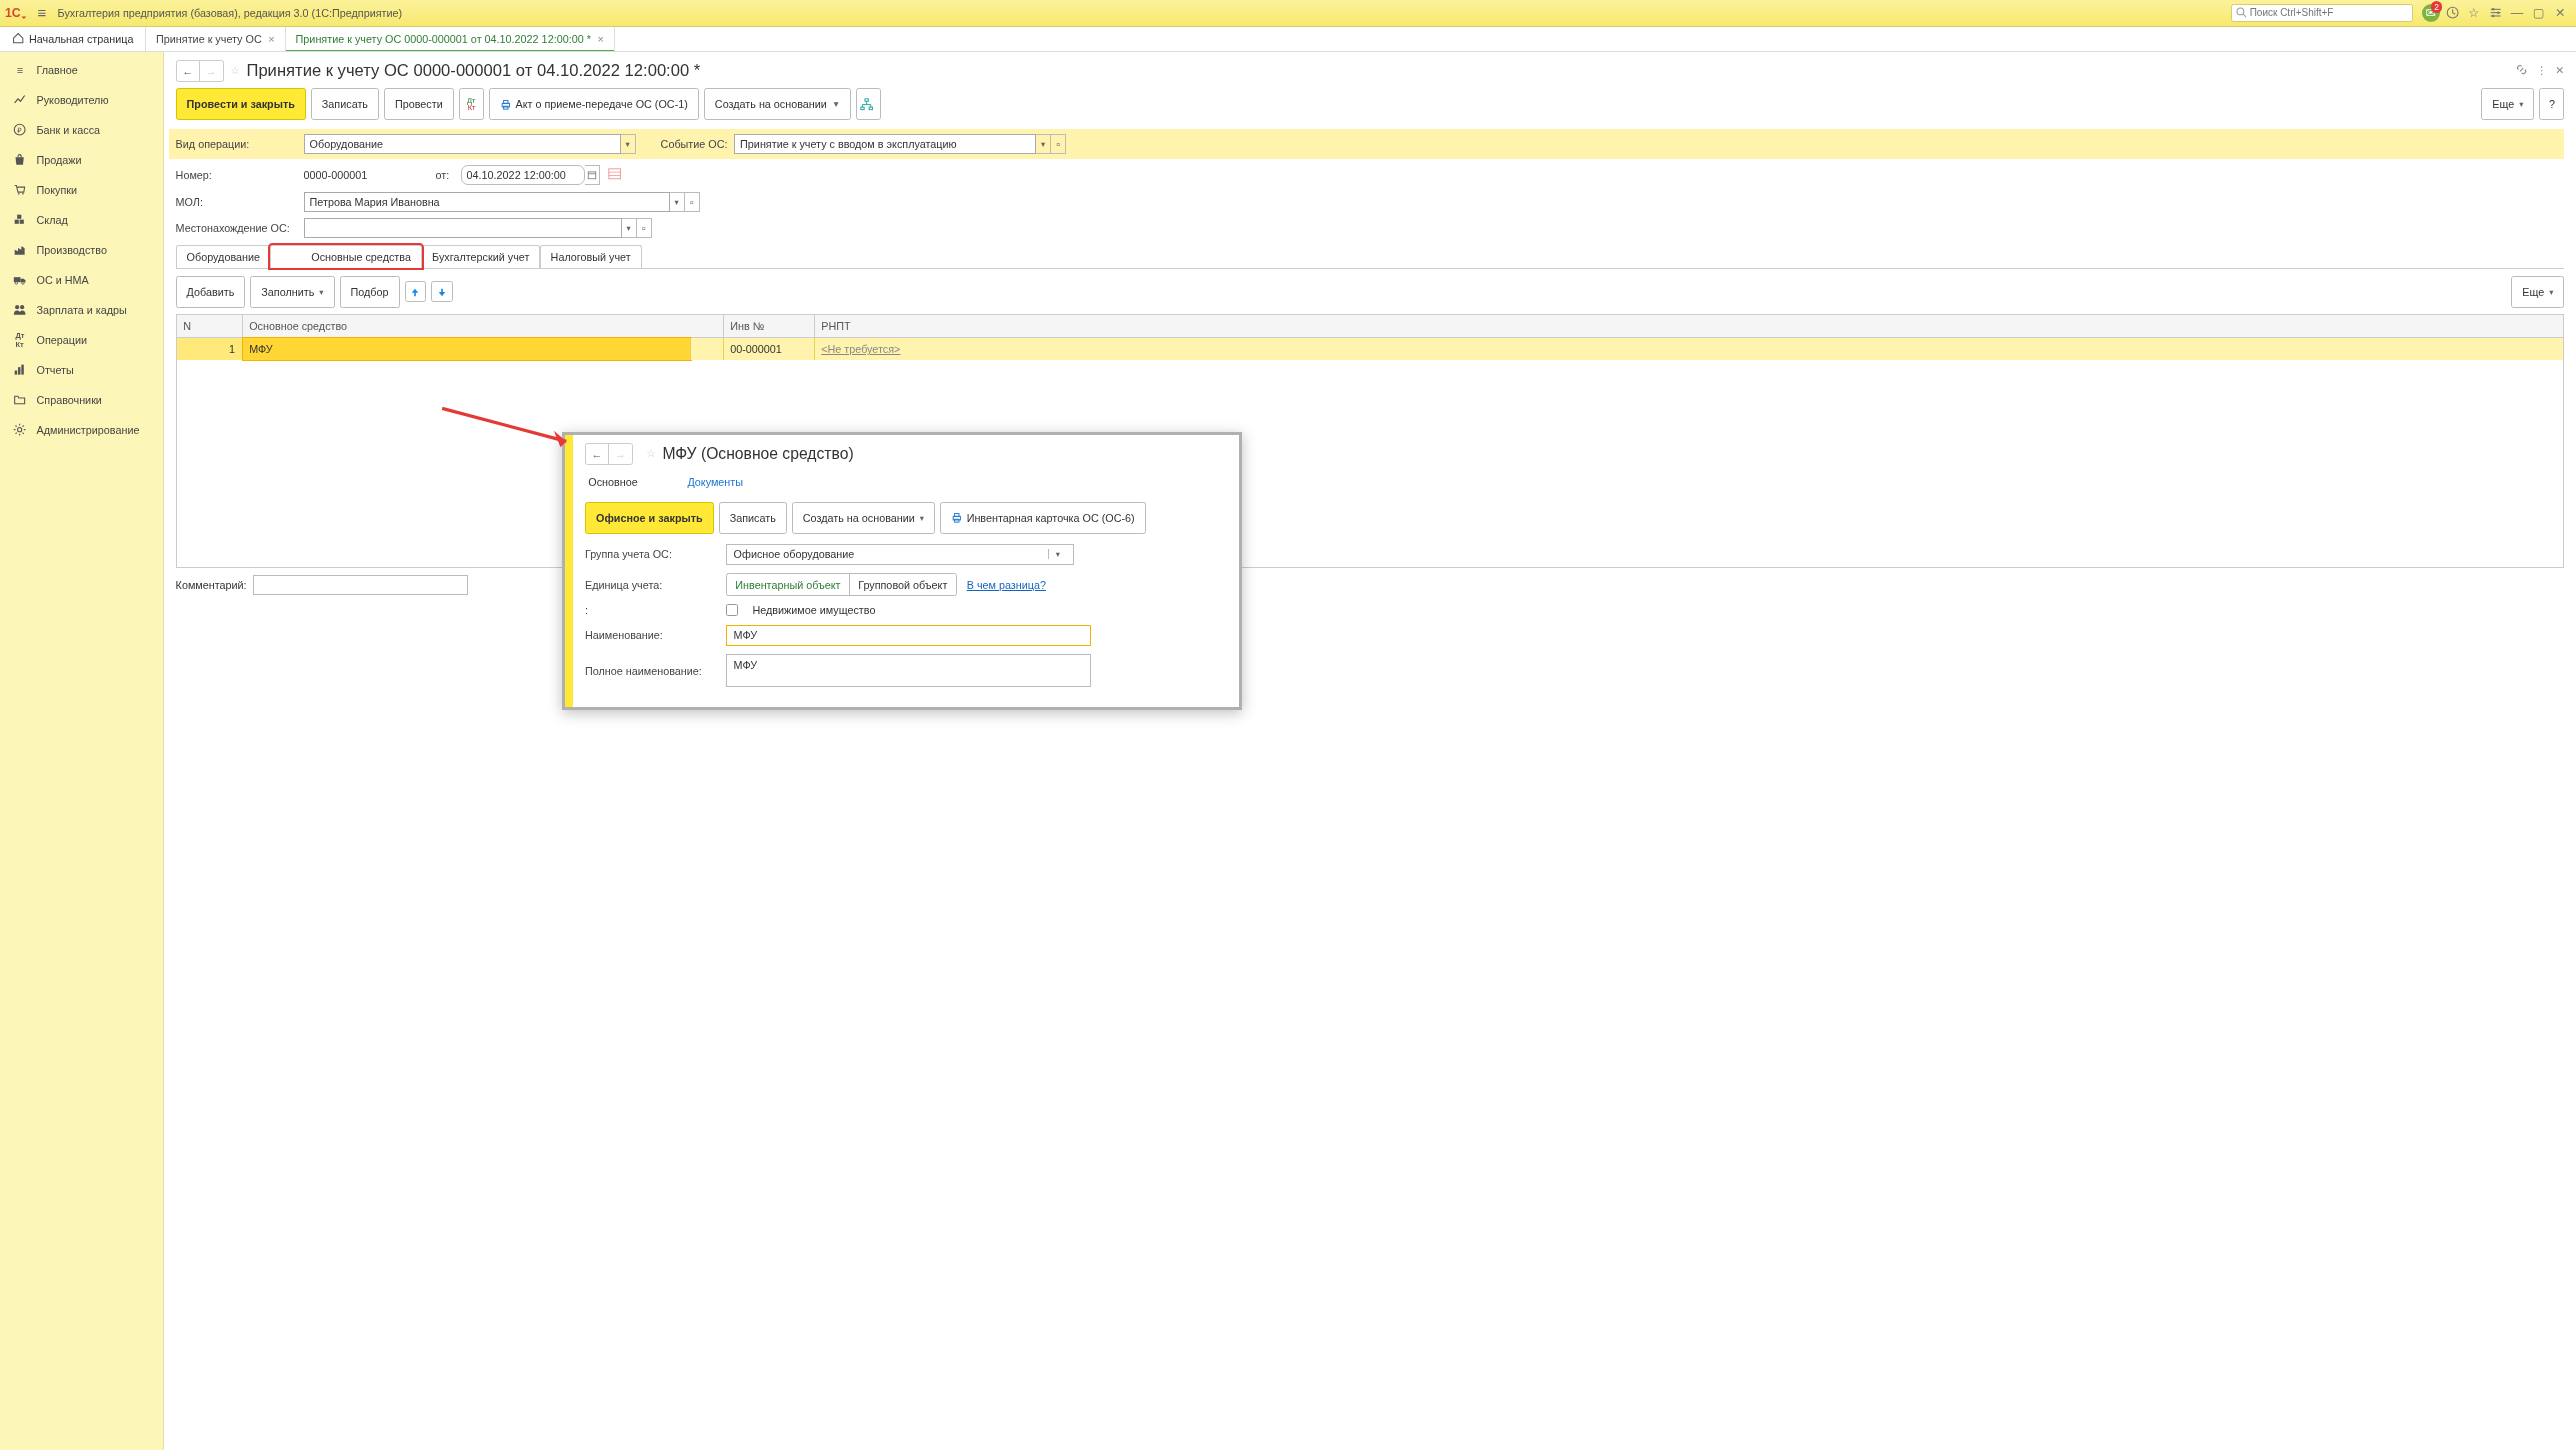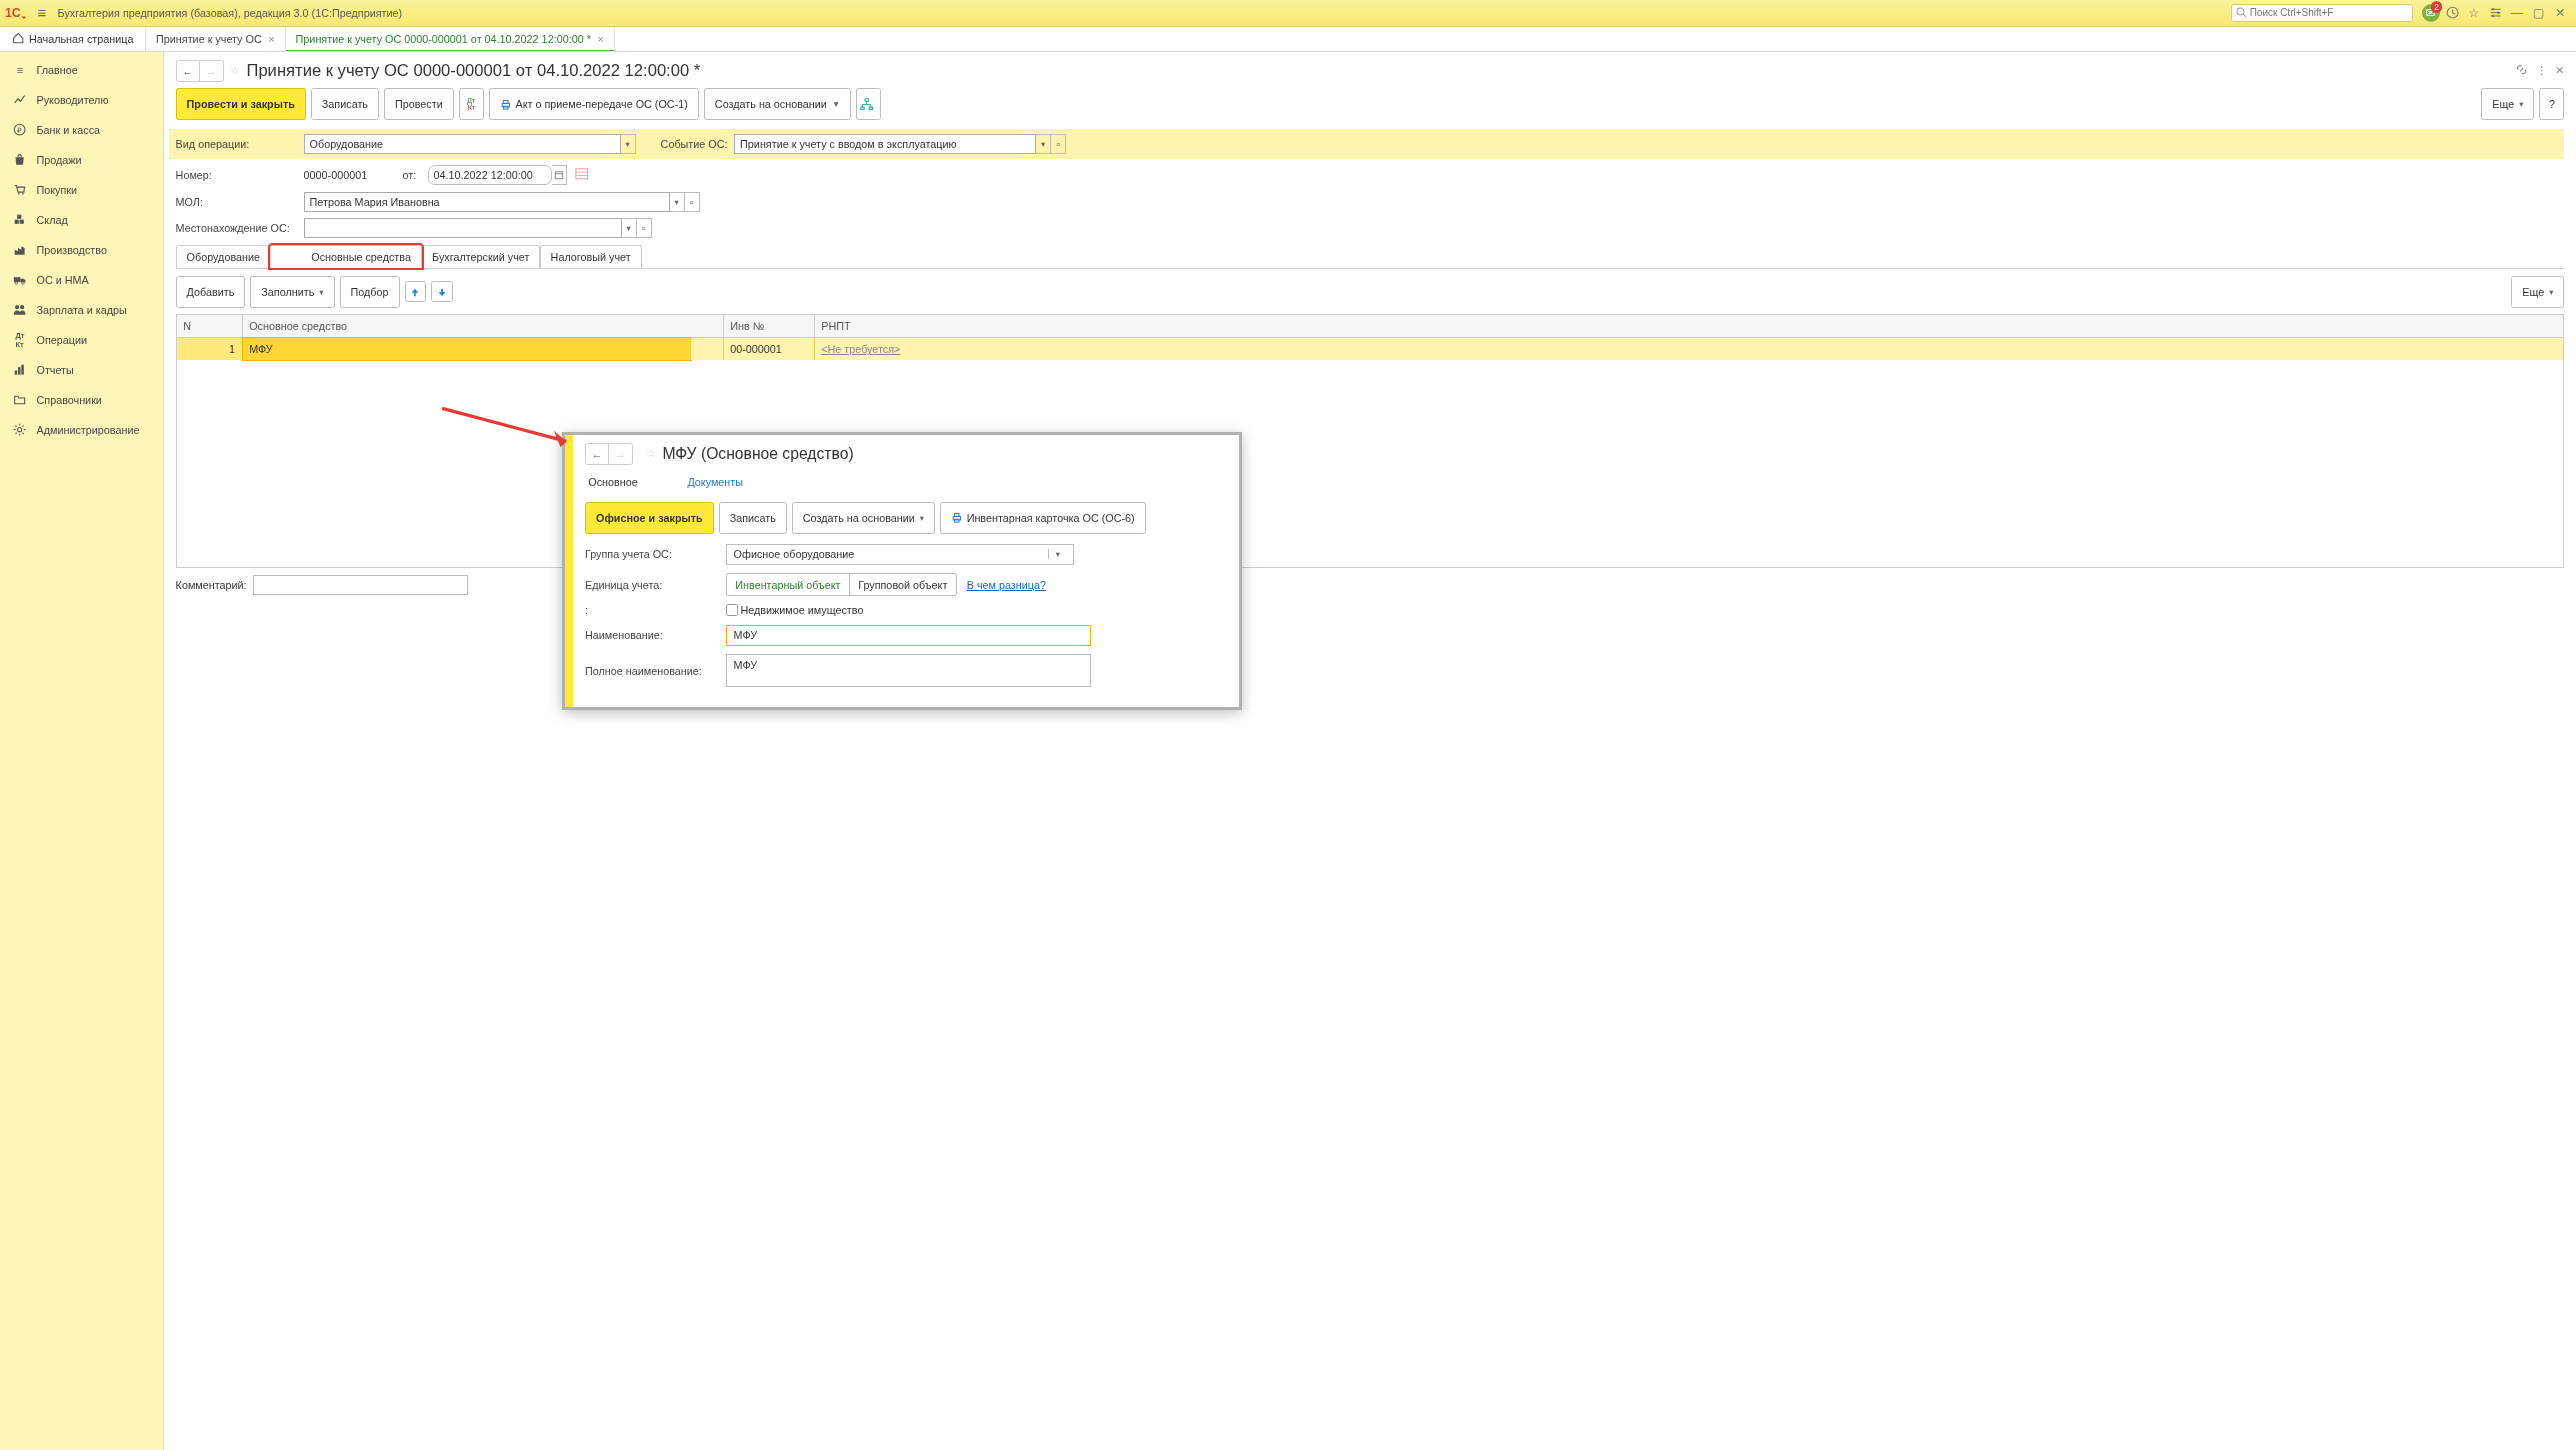--- a/index.html
+++ b/index.html
@@ -108,21 +108,21 @@
 .p-cmd{display:flex;gap:5px;margin-bottom:10px;flex-wrap:wrap;}
 .p-frow{display:flex;align-items:center;margin-bottom:8.3px;}
 .p-lbl{width:141px;color:#444;}
 .p-inp{height:21.5px;border:0.8px solid #bbb;flex:1;padding:0 6.6px;display:flex;align-items:center;}
 .p-inp.hl{border:1.7px solid #f5b300;}
 .p-dd{width:18px;border-left:0.8px solid #bbb;display:flex;align-items:center;justify-content:center;font-size:8.3px;color:#666;cursor:pointer;}
 .seg{display:flex;border:0.8px solid #bbb;border-radius:2.5px;overflow:hidden;}
 .seg .sg{padding:4.1px 8.3px;cursor:pointer;border-right:0.8px solid #bbb;}
 .seg .sg:last-child{border-right:none;}
 .seg .sg.active{color:#2e7d32;}
-.chk{display:flex;align-items:center;gap:2px;}
+.chk{display:flex;align-items:center;gap:14px;}
 .chk .box{width:12.4px;height:12.4px;border:0.8px solid #999;border-radius:1.7px;}
 .hlink{color:#1565c0;text-decoration:underline;cursor:pointer;margin-left:10px;}
 
 
 .red-arrow{position:absolute;left:274px;top:352px;pointer-events:none;z-index:5;}
 
 </style>
 </head>
 <body>
 
@@ -378,21 +378,21 @@
               <span>Принятие к учету с вводом в эксплуатацию</span>
             </div>
           <div class="fdd" style="border:0.8px solid #bbb;border-left:none;height:20px;">▾</div>
           <div class="fext">▫</div>
         </div>
       </div>
 
       <div class="frow">
         <div class="flabel">Номер:</div>
         <div style="width:99px;color:#333;">0000-000001</div>
-        <div style="width:25px;color:#444;">от:</div>
+        <div style="width:25px;color:#444;margin-left:33px;">от:</div>
         <div class="group">
           <div class="finput" style="width:124px;border-radius:7px;">
               <span>04.10.2022 12:00:00</span>
             </div>
           <div class="fext">
               <svg width="10" height="10" viewBox="0 0 16 16">
                 <rect x="2" y="3" width="12" height="11" fill="none" stroke="#777" stroke-width="1.3"></rect>
                 <line x1="2" y1="6" x2="14" y2="6" stroke="#777" stroke-width="1.3"></line>
               </svg>
             </div>

